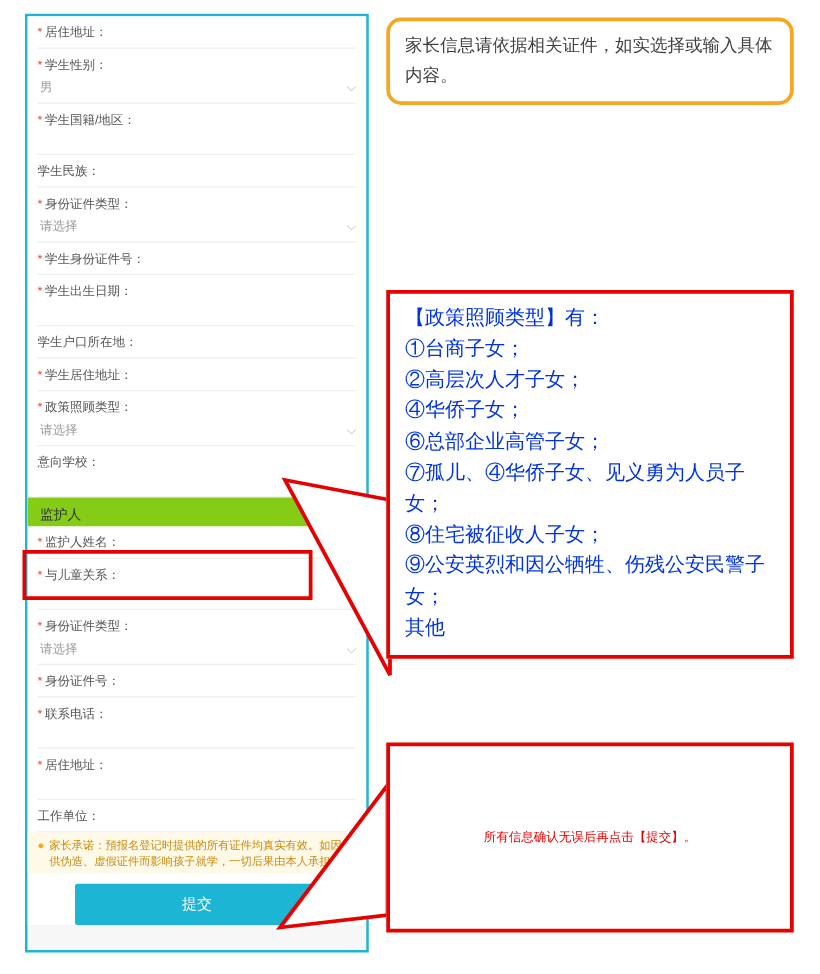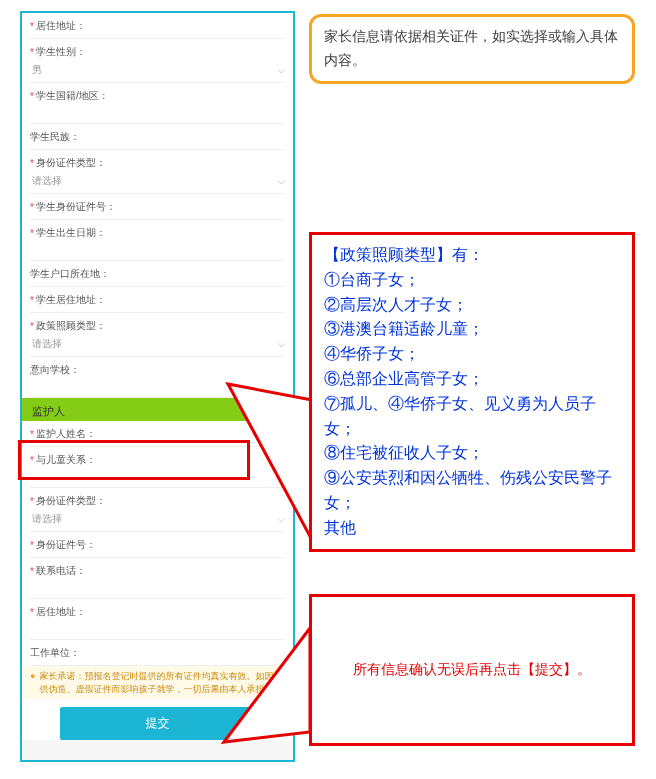--- a/index.html
+++ b/index.html
@@ -99,21 +99,21 @@
     .annot-red {
       border: 3px solid #e60000;
       color: #0033dd;
       font-size: 16px;
       font-family: "SimSun", serif;
       line-height: 1.55;
     }
     .annot-red2 {
       border: 3px solid #e60000;
       color: #e60000;
-      font-size: 14px;
+      font-size: 10px;
       font-family: "SimSun", serif;
       display: flex;
       align-items: center;
       justify-content: center;
     }
     .red-outline {
       position: absolute;
       border: 3px solid #e60000;
       pointer-events: none;
     }
@@ -291,21 +291,20 @@
 </div>
 
 <svg class="callout-path" style="left:220px; top:380px; width:100px; height:190px;">
   <polygon points="8,4 92,20 92,160" fill="#fff" stroke="#e60000" stroke-width="3"></polygon>
 </svg>
 <div class="annot annot-red" style="left:309px; top:192px; width:326px; background:#fff;margin-top:40px;">
   <div>【政策照顾类型】有：</div>
   <div id="policy-list">
       <div>①台商子女；</div>
       <div>②高层次人才子女；</div>
-      <div>③港澳台籍适龄儿童；</div>
       <div>④华侨子女；</div>
       <div>⑥总部企业高管子女；</div>
       <div>⑦孤儿、④华侨子女、见义勇为人员子女；</div>
       <div>⑧住宅被征收人子女；</div>
       <div>⑨公安英烈和因公牺牲、伤残公安民警子女；</div>
       <div>其他</div>
     </div>
 </div>
 
 <svg class="callout-path" style="left:218px; top:620px; width:100px; height:140px;">

